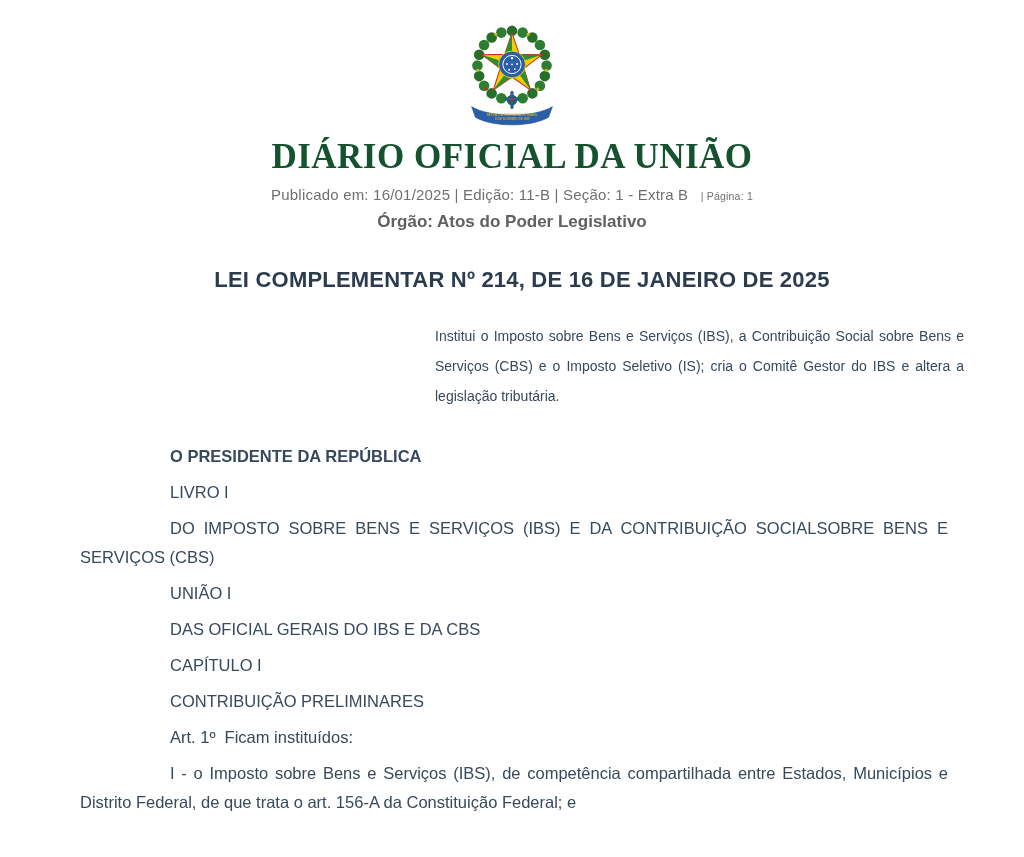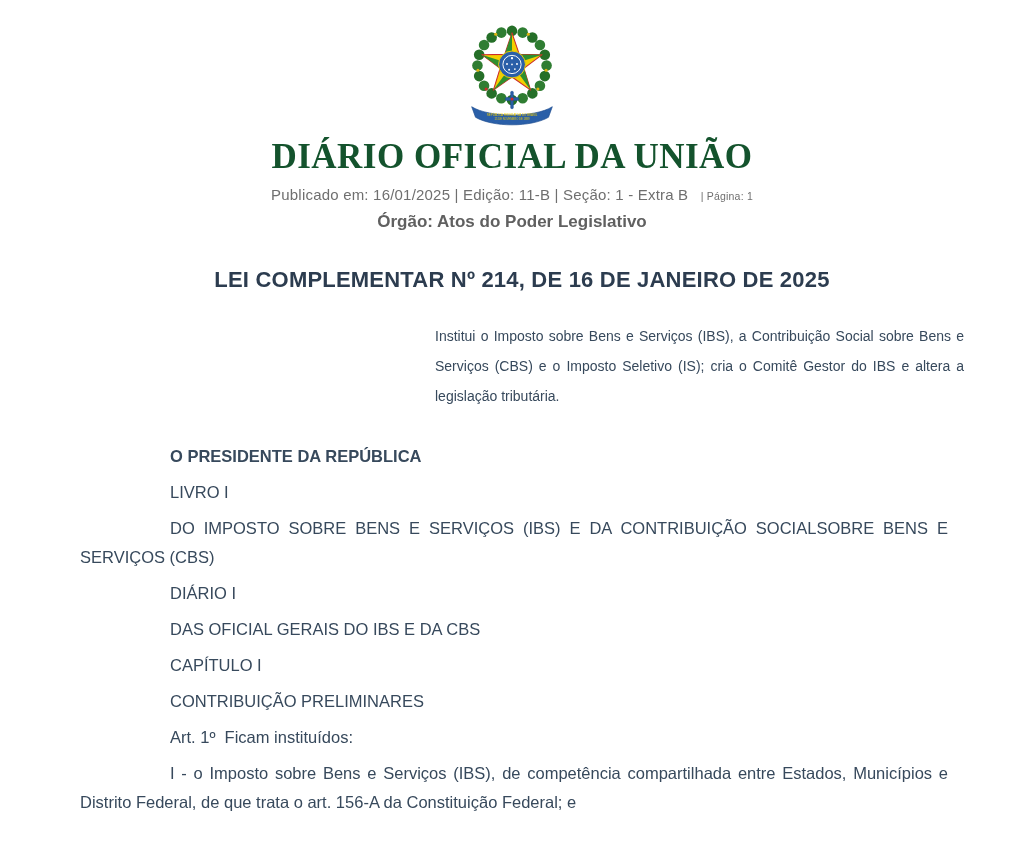--- a/index.html
+++ b/index.html
@@ -134,21 +134,21 @@
   </header>
 
   <main class="law-main">
     <h2 class="law-title">LEI COMPLEMENTAR Nº 214, DE 16 DE JANEIRO DE 2025</h2>
 
     <p class="ementa">Institui o Imposto sobre Bens e Serviços (IBS), a Contribuição Social sobre Bens e Serviços (CBS) e o Imposto Seletivo (IS); cria o Comitê Gestor do IBS e altera a legislação tributária.</p>
 
     <p class="body-par bold">O PRESIDENTE DA REPÚBLICA</p>
     <p class="body-par">LIVRO I</p>
     <p class="body-par">DO IMPOSTO SOBRE BENS E SERVIÇOS (IBS) E DA CONTRIBUIÇÃO SOCIALSOBRE BENS E SERVIÇOS (CBS)</p>
-    <p class="body-par">DIÁRIO I</p>
+    <p class="body-par">UNIÃO I</p>
     <p class="body-par">DAS OFICIAL GERAIS DO IBS E DA CBS</p>
     <p class="body-par">CAPÍTULO I</p>
     <p class="body-par">CONTRIBUIÇÃO PRELIMINARES</p>
     <p class="body-par">Art. 1º&nbsp; Ficam instituídos:</p>
     <p class="body-par">I - o Imposto sobre Bens e Serviços (IBS), de competência compartilhada entre Estados, Municípios e Distrito Federal, de que trata o art. 156-A da Constituição Federal; e</p>
   </main>
 
 </div>
 
 </body></html>

